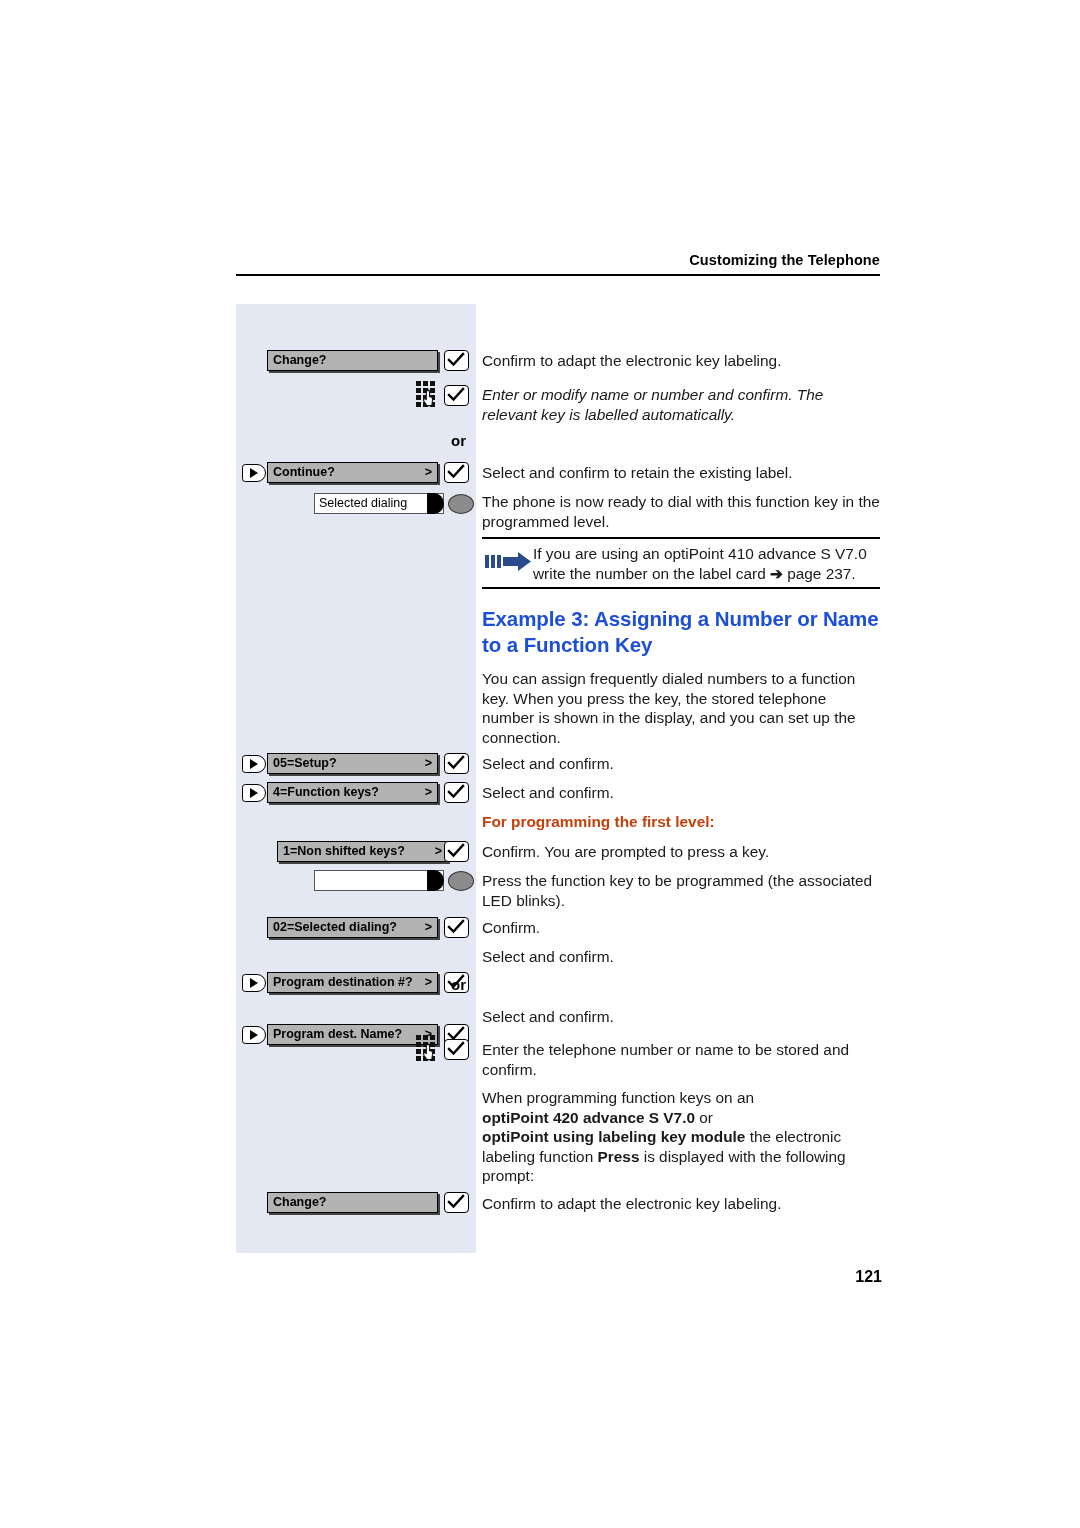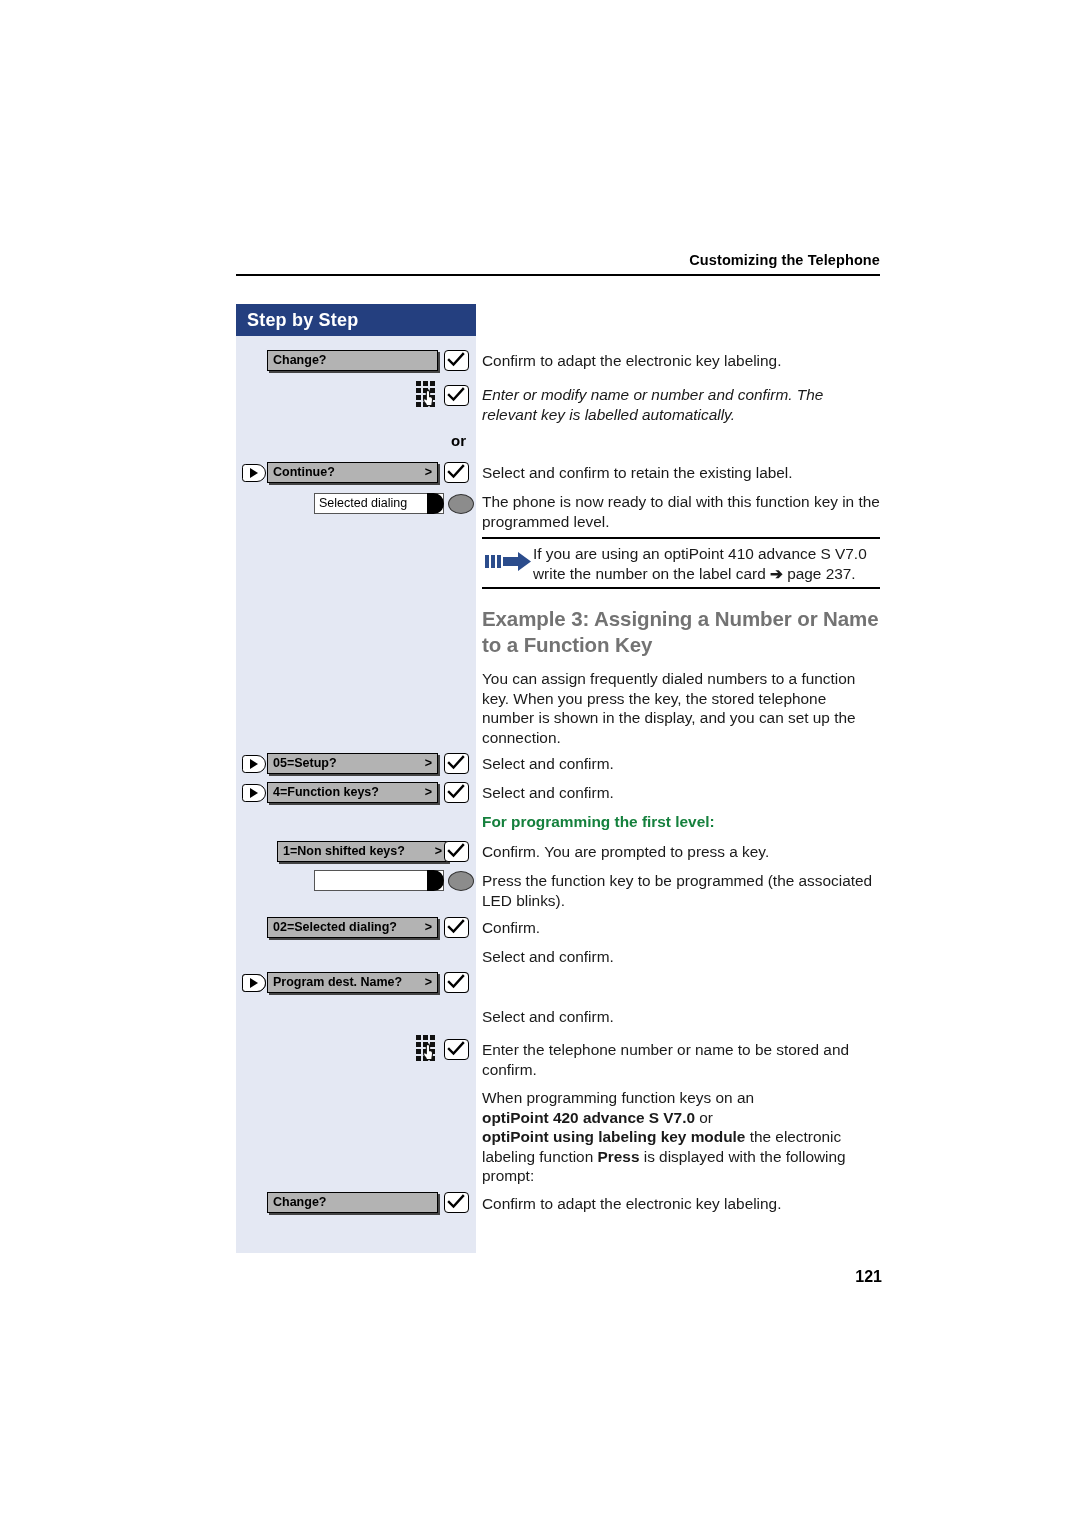--- a/index.html
+++ b/index.html
@@ -189,31 +189,31 @@
     width: 400px;
   }
   .ctext {
     position: absolute;
     left: 0;
     width: 400px;
     font-size: 15.4px;
     line-height: 19.5px;
     color: #1a1a1a;
   }
-  .ctext.bold { font-weight: bold; color: #15803d; }
+  .ctext.bold { font-weight: bold; color: #c2410c; }
 
   h2.example-heading {
     position: absolute;
     left: 0;
     width: 400px;
     margin: 0;
     font-size: 20.5px;
     line-height: 26px;
     font-weight: bold;
-    color: #737373;
+    color: #1d4ed8;
     letter-spacing: -0.1px;
   }
 
   .rule {
     position: absolute;
     left: 482px;
     width: 398px;
     height: 1.6px;
     background: #000;
   }
@@ -238,21 +238,20 @@
 </style>
 </head>
 <body>
 
 <div class="page">
 
   <div class="running-header">Customizing the Telephone</div>
   <div class="header-rule"></div>
 
   <div class="sidebar">
-    <div class="sidebar-title">Step by Step</div>
 
     <div class="sb-row" style="top:46px;">
       <div class="menu-opt" style="left:31px; width:171px; top:0;">
         <span class="mo-label">Change?</span>
         <span class="mo-arrow"></span>
       </div>
       <div class="ok-key" style="left:208px; top:0;">
         <svg width="22" height="18" viewBox="0 0 22 18">
             <polyline points="4,9 8.5,13.5 18,3" fill="none" stroke="#000" stroke-width="2.4" stroke-linecap="square"></polyline>
           </svg>
@@ -385,21 +384,21 @@
       </div>
       <div class="ok-key" style="left:208px; top:0;">
         <svg width="22" height="18" viewBox="0 0 22 18">
             <polyline points="4,9 8.5,13.5 18,3" fill="none" stroke="#000" stroke-width="2.4" stroke-linecap="square"></polyline>
           </svg>
       </div>
     </div>
 
     <div class="sb-or" style="top:672px;">or</div>
 
-    <div class="sb-row" style="top:668px;padding-left:12px;">
+    <div class="sb-row" style="top:720px;padding-left:12px;">
       <div class="nav-key">
         <div class="nk-body"></div>
         <div class="nk-tri"></div>
       </div>
       <div class="menu-opt" style="left:31px; width:171px; top:0;">
         <span class="mo-label">Program dest. Name?</span>
         <span class="mo-arrow">&gt;</span>
       </div>
       <div class="ok-key" style="left:208px; top:0;">
         <svg width="22" height="18" viewBox="0 0 22 18">

